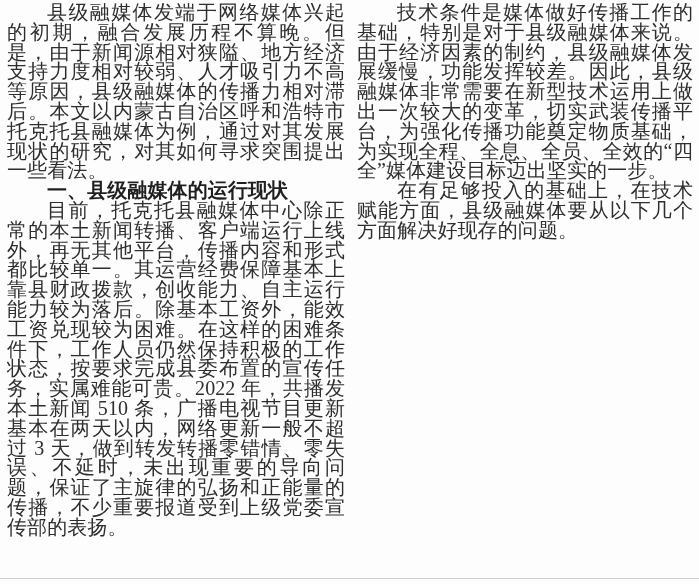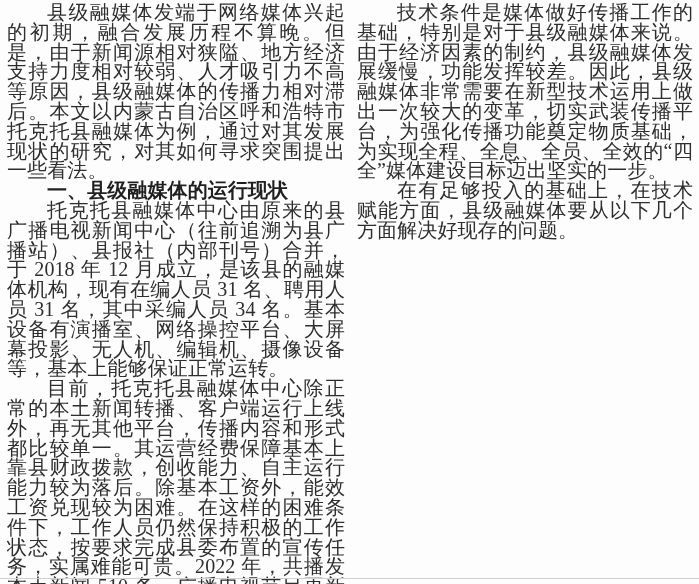--- a/index.html
+++ b/index.html
@@ -56,21 +56,20 @@
   }
 </style>
 </head>
 <body>
 
 <div class="page">
 
   <div class="column left">
     <p class="para">县级融媒体发端于网络媒体兴起的初期，融合发展历程不算晚。但是，由于新闻源相对狭隘、地方经济支持力度相对较弱、人才吸引力不高等原因，县级融媒体的传播力相对滞后。本文以内蒙古自治区呼和浩特市托克托县融媒体为例，通过对其发展现状的研究，对其如何寻求突围提出一些看法。</p>
     <p class="para heading">一、县级融媒体的运行现状</p>
-    <p class="para">托克托县融媒体中心由原来的县广播电视新闻中心（往前追溯为县广播站）、县报社（内部刊号）合并，于 2018 年 12 月成立，是该县的融媒体机构，现有在编人员 31 名、聘用人员 31 名，其中采编人员 34 名。基本设备有演播室、网络操控平台、大屏幕投影、无人机、编辑机、摄像设备等，基本上能够保证正常运转。</p>
     <p class="para">目前，托克托县融媒体中心除正常的本土新闻转播、客户端运行上线外，再无其他平台，传播内容和形式都比较单一。其运营经费保障基本上靠县财政拨款，创收能力、自主运行能力较为落后。除基本工资外，能效工资兑现较为困难。在这样的困难条件下，工作人员仍然保持积极的工作状态，按要求完成县委布置的宣传任务，实属难能可贵。2022 年，共播发本土新闻 510 条，广播电视节目更新基本在两天以内，网络更新一般不超过 3 天，做到转发转播零错情、零失误、不延时，未出现重要的导向问题，保证了主旋律的弘扬和正能量的传播，不少重要报道受到上级党委宣传部的表扬。</p>
 
   </div>
 
   <div class="column right">
     <p class="para">技术条件是媒体做好传播工作的基础，特别是对于县级融媒体来说。由于经济因素的制约，县级融媒体发展缓慢，功能发挥较差。因此，县级融媒体非常需要在新型技术运用上做出一次较大的变革，切实武装传播平台，为强化传播功能奠定物质基础，为实现全程、全息、全员、全效的“四全”媒体建设目标迈出坚实的一步。</p>
     <p class="para">在有足够投入的基础上，在技术赋能方面，县级融媒体要从以下几个方面解决好现存的问题。</p>
 
   </div>
 

